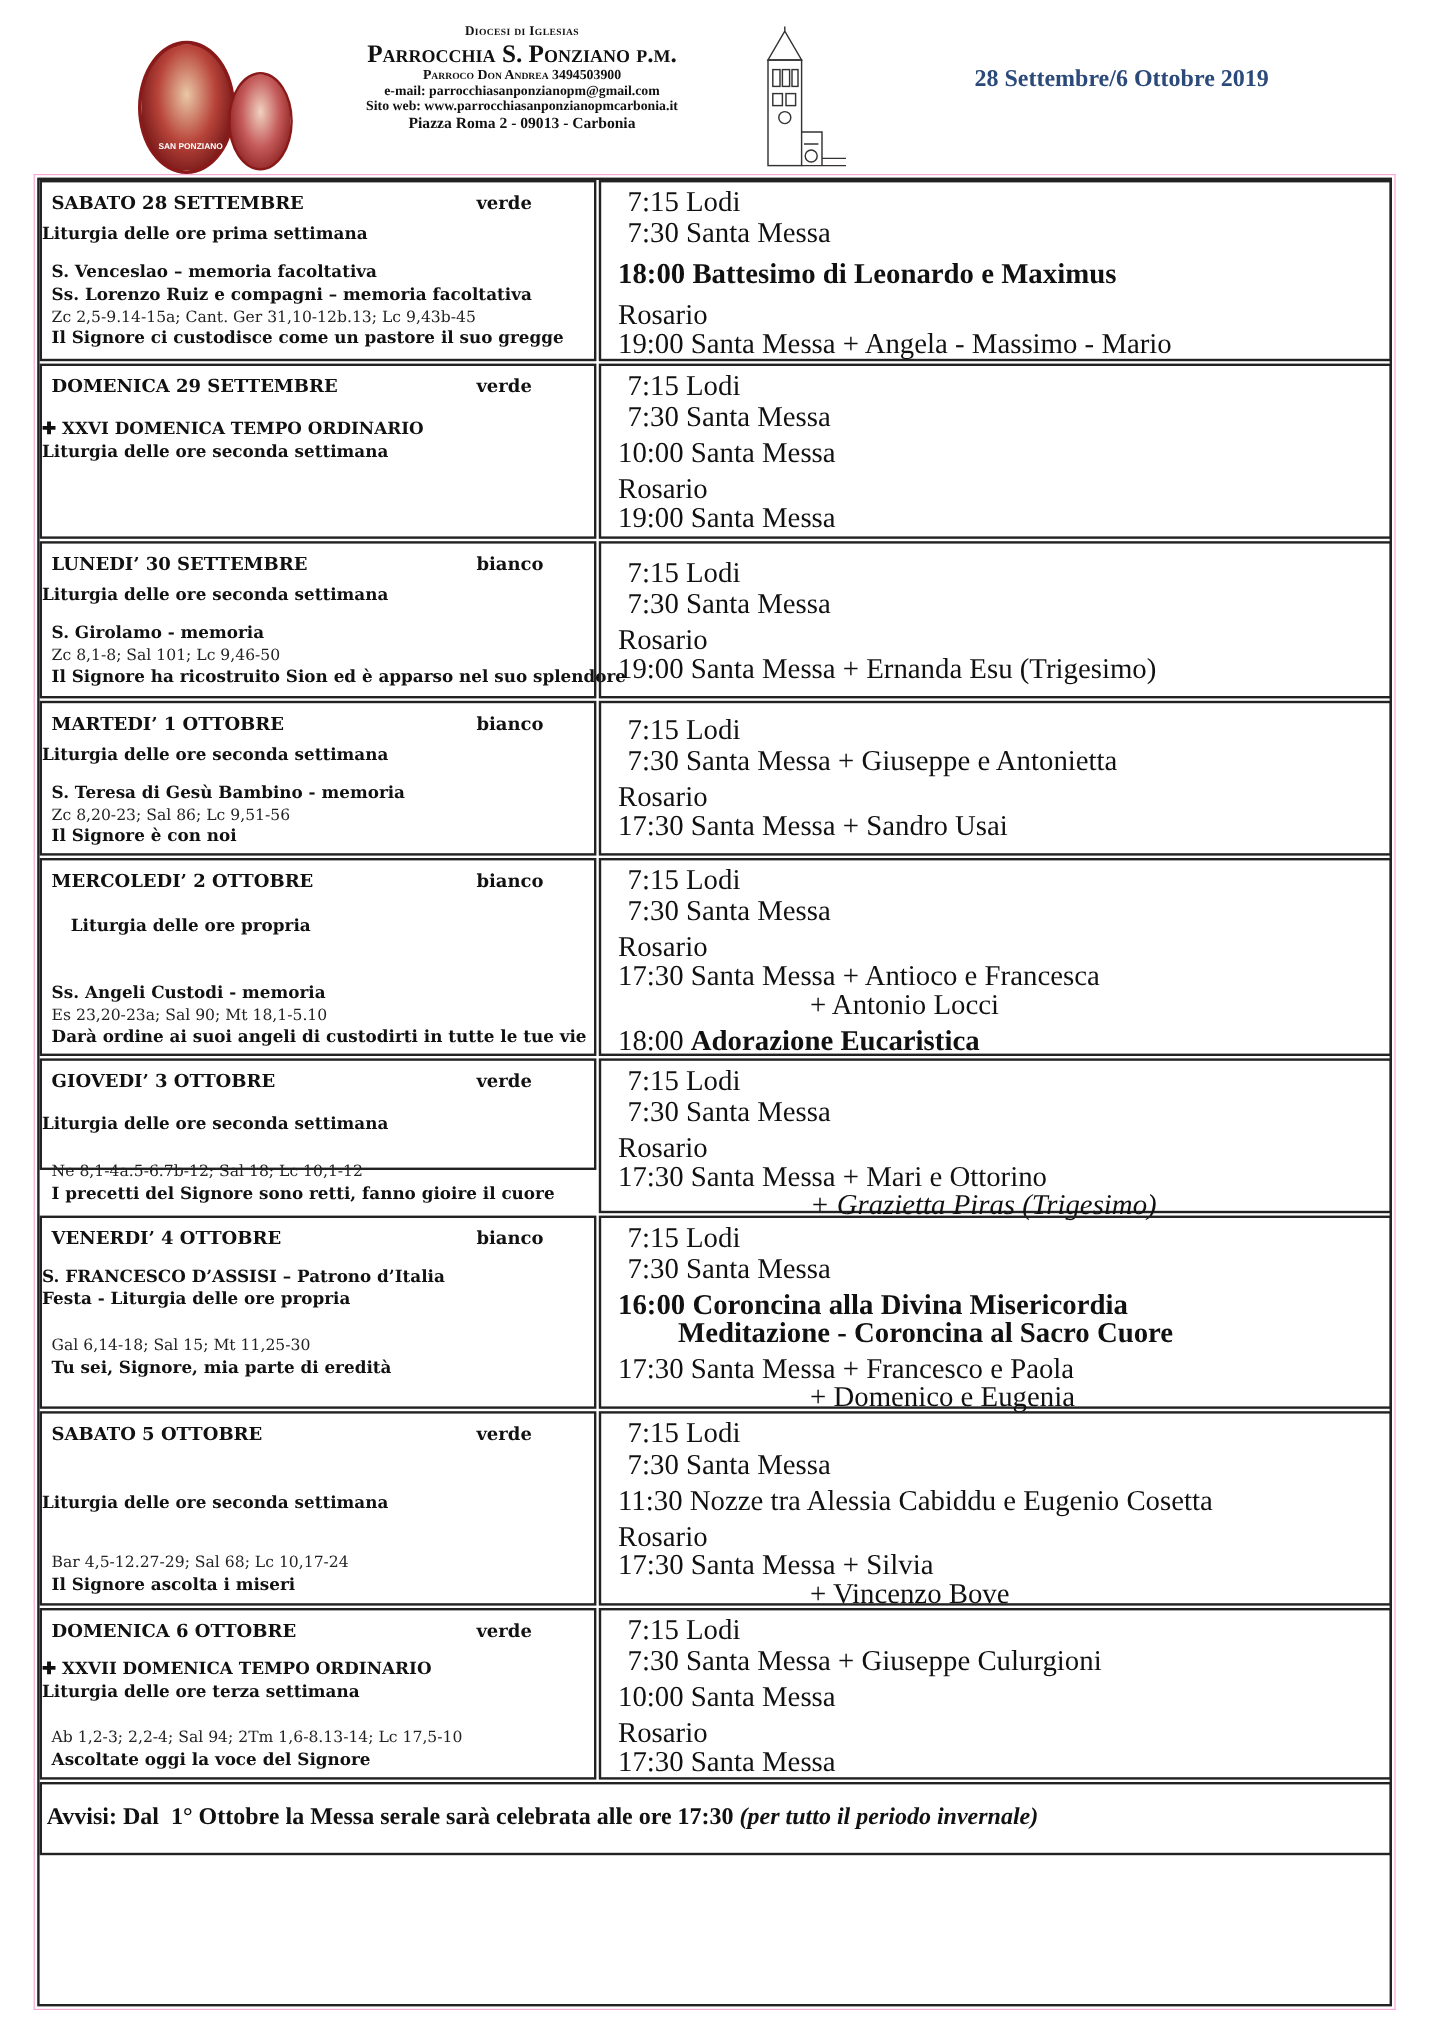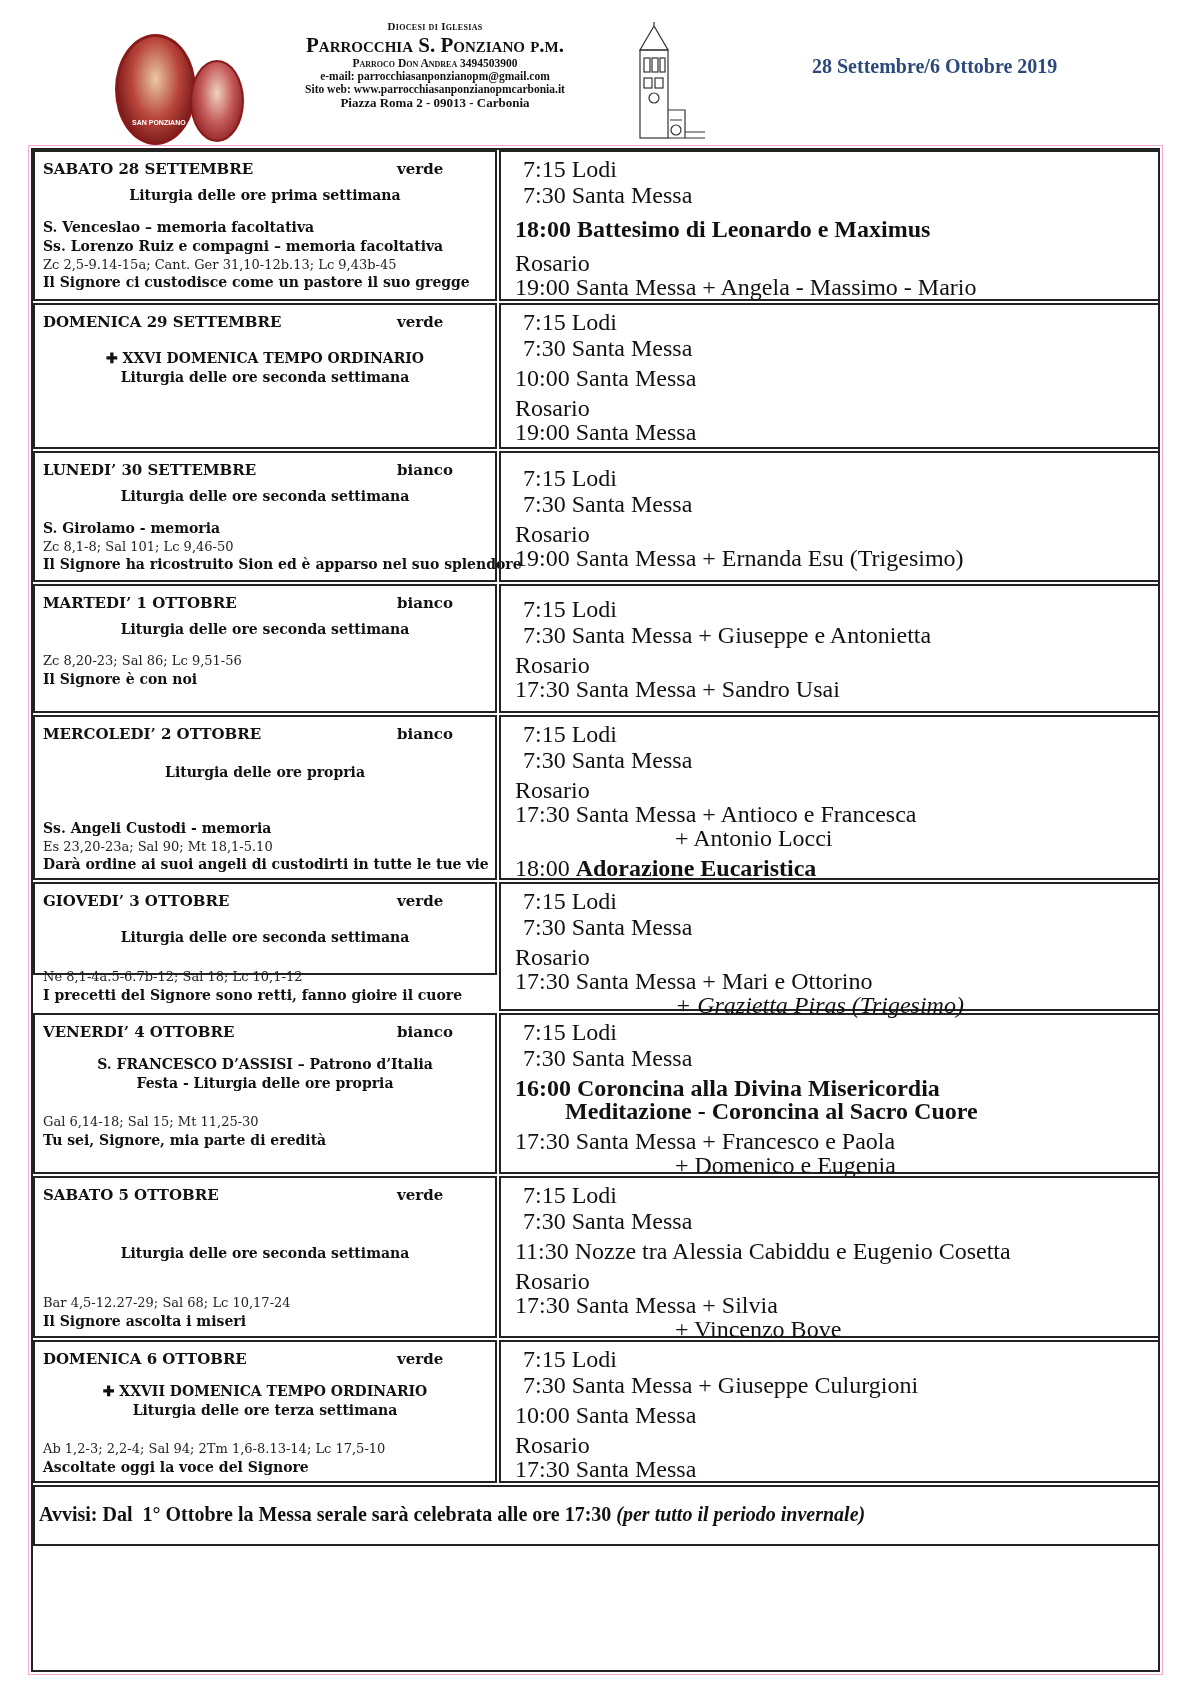--- a/index.html
+++ b/index.html
@@ -15,21 +15,21 @@
   .hdr-email, .hdr-site { font-size:11.5px; font-weight:bold; }
   .hdr-address { font-size:13px; font-weight:bold; }
   .tower { position:absolute; left:630px; top:20px; width:80px; height:120px; }
   .date-range { position:absolute; left:812px; top:55px; font-family:"Liberation Serif", serif; font-size:20px; font-weight:bold; color:#2b4a7a; }
   .outer { position:absolute; left:28px; top:145px; width:1133px; height:1528px; border:1px solid #f9a8d4; }
   .inner { position:absolute; left:2px; top:2px; right:2px; bottom:2px; border:2px solid #222; }
   .cell { position:absolute; border:2px solid #222; box-sizing:border-box; }
   .left-cell { font-family:"DejaVu Serif", serif; padding:6px 8px 0 8px; }
   .day-title { font-family:"DejaVu Serif", serif; font-weight:bold; font-size:15px; position:absolute; left:8px; top:8px; }
   .day-color { font-family:"DejaVu Serif", serif; font-weight:bold; font-size:15px; position:absolute; left:362px; top:8px; }
-  .centered { position:absolute; left:0; right:0; text-align:center; font-size:14px; font-weight:bold; font-family:"DejaVu Serif", serif; line-height:1.35; }
+  .centered { position:absolute; left:0; right:0; text-align:left; font-size:14px; font-weight:bold; font-family:"DejaVu Serif", serif; line-height:1.35; }
   .below { position:absolute; left:8px; right:4px; font-family:"DejaVu Serif", serif; line-height:1.35; }
   .b { font-weight:bold; font-size:14px; }
   .ref { font-size:13px; color:#222; }
   .right-cell { font-family:"Liberation Serif", serif; font-size:24px; line-height:1.25; padding-left:14px; }
   .right-line { position:absolute; left:14px; white-space:nowrap; }
   .right-line.ind { left:22px; }
   .right-line.sub { left:174px; }
   .right-line.sub2 { left:64px; }
   .bold { font-weight:bold; }
   .avvisi { position:absolute; font-family:"Liberation Serif", serif; font-size:20px; font-weight:bold; }
@@ -124,35 +124,36 @@
       <div class="right-line ind" style="top:36px;">7:30 Santa Messa</div>
       <div class="right-line" style="top:66px;">Rosario</div>
       <div class="right-line" style="top:90px;">19:00 Santa Messa + Ernanda Esu (Trigesimo)</div>
     </div>
 
     <div class="cell left-cell" style="left:0; top:434px; width:464px; height:129px;">
       <div class="day-title">MARTEDI’ 1 OTTOBRE</div>
       <div class="day-color">bianco</div>
       <div class="centered" style="top:34px;">Liturgia delle ore seconda settimana</div>
       <div class="below" style="top:66px;">
+        <div class="b">S. Teresa di Gesù Bambino - memoria</div>
         <div class="ref">Zc 8,20-23; Sal 86; Lc 9,51-56</div>
         <div class="b">Il Signore è con noi</div>
       </div>
     </div>
     <div class="cell right-cell" style="left:466px; top:434px; width:661px; height:129px;">
       <div class="right-line ind" style="top:8px;">7:15 Lodi</div>
       <div class="right-line ind" style="top:34px;">7:30 Santa Messa + Giuseppe e Antonietta</div>
       <div class="right-line" style="top:64px;">Rosario</div>
       <div class="right-line" style="top:88px;">17:30 Santa Messa + Sandro Usai</div>
     </div>
 
     <div class="cell left-cell" style="left:0; top:565px; width:464px; height:165px;">
       <div class="day-title">MERCOLEDI’ 2 OTTOBRE</div>
       <div class="day-color">bianco</div>
-      <div class="centered" style="top:46px;">Liturgia delle ore propria</div>
+      <div class="centered" style="top:46px;padding-left:24px;">Liturgia delle ore propria</div>
       <div class="below" style="top:102px;">
         <div class="b">Ss. Angeli Custodi - memoria</div>
         <div class="ref">Es 23,20-23a; Sal 90; Mt 18,1-5.10</div>
         <div class="b" style="white-space:nowrap;">Darà ordine ai suoi angeli di custodirti in tutte le tue vie</div>
       </div>
     </div>
     <div class="cell right-cell" style="left:466px; top:565px; width:661px; height:165px;">
       <div class="right-line ind" style="top:2px;">7:15 Lodi</div>
       <div class="right-line ind" style="top:28px;">7:30 Santa Messa</div>
       <div class="right-line" style="top:58px;">Rosario</div>

